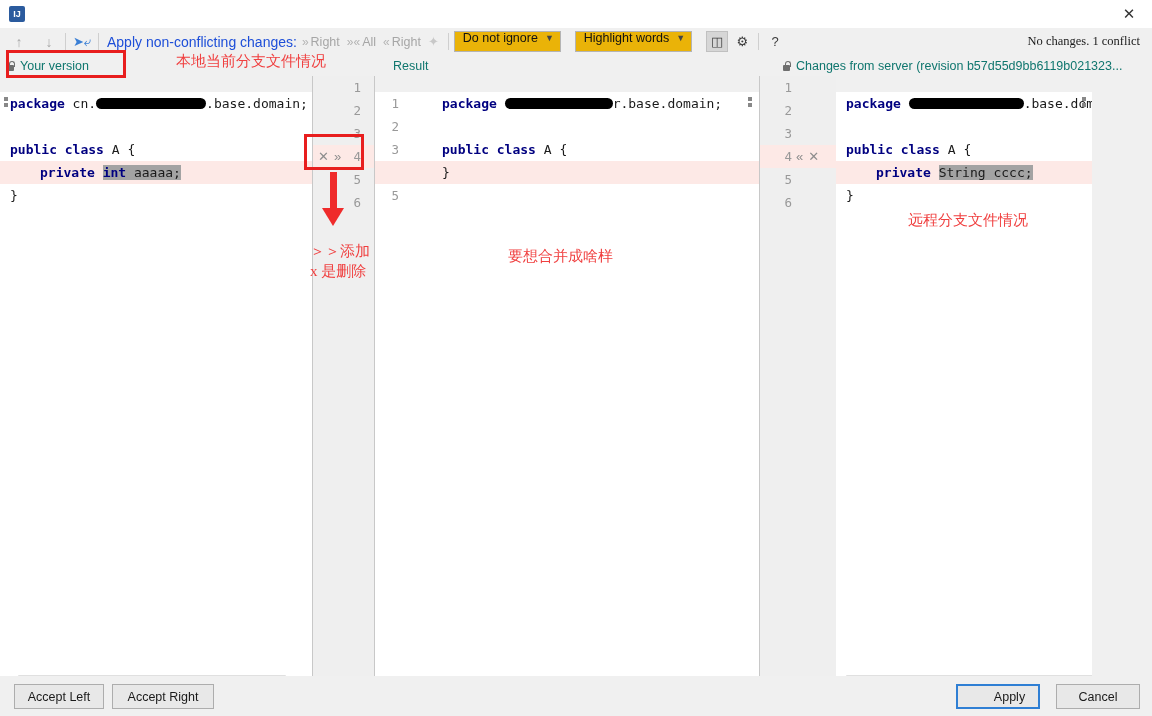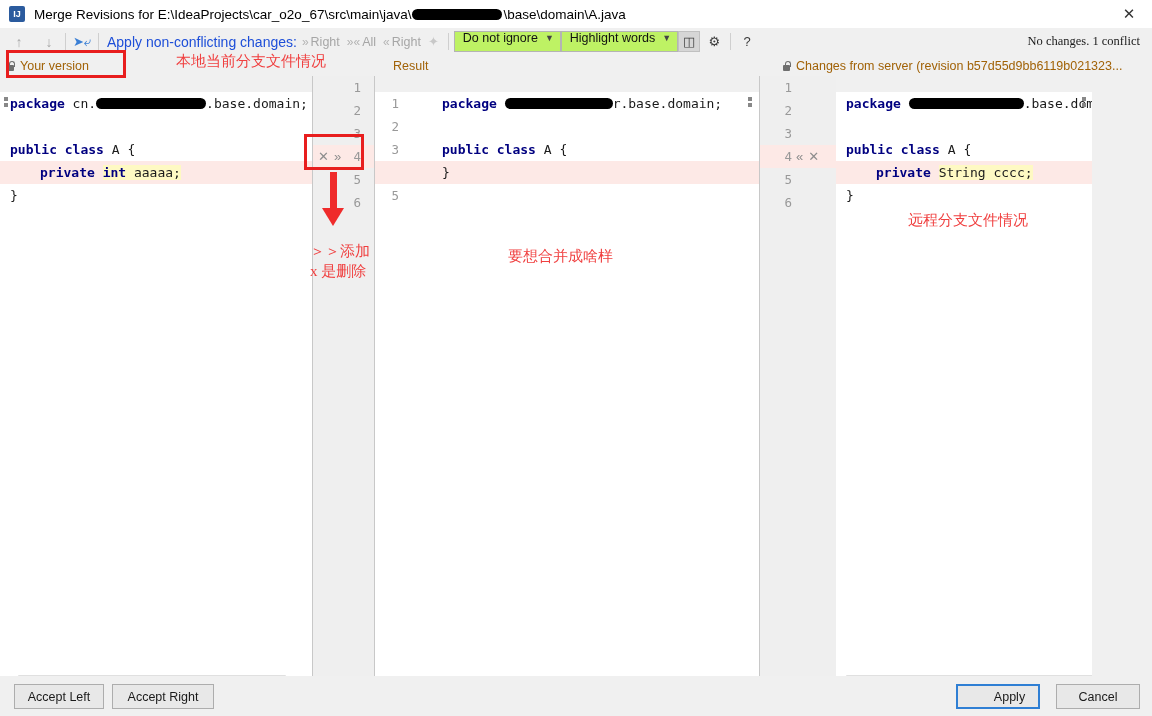--- a/index.html
+++ b/index.html
@@ -53,40 +53,40 @@
   .tb-icon.blue { color: #3a7fd5; font-size: 13px; }
   .tb-sep { width: 1px; height: 17px; background: #cfcfcf; margin: 0 5px; flex: none; }
   .tb-label { font-size: 14px; color: #1d4ed8; margin-left: 3px; margin-right: 5px; white-space: nowrap; }
   .tb-action {
     font-size: 12.5px; color: #a6a6a6; display: flex; align-items: center;
     margin-right: 7px; white-space: nowrap; cursor: default;
   }
   .tb-action .chev { font-size: 12px; margin-right: 2px; color: #b5b5b5; }
   .tb-magic { color: #c8c8c8; font-size: 13px; margin-right: 4px; }
   .tb-combo {
-    height: 21px; background: #bef264; border: 1px solid #b4b4b4;
+    height: 21px; background: #eab308; border: 1px solid #b4b4b4;
     display: flex; align-items: center; padding: 0 6px 8px 8px;
-    font-size: 12.5px; color: #111; margin-right: 0; white-space: nowrap; cursor: default;
+    font-size: 12.5px; color: #111; margin-right: 14px; white-space: nowrap; cursor: default;
   }
   .tb-combo .caret { margin-left: 7px; font-size: 9px; color: #444; }
   .tb-btn-icon {
     width: 22px; height: 21px; display: flex; align-items: center; justify-content: center;
     font-size: 13px; color: #3c3c3c; cursor: pointer;
   }
   .tb-btn-icon.pressed { background: #d6d6d6; border: 1px solid #c0c0c0; }
   .status-right {
     position: absolute; right: 12px; top: 0; height: 27px;
     display: flex; align-items: center; font-size: 12.5px; color: #1a1a1a; font-family: Liberation Serif, serif;
   }
 
   
   .panel-head {
     position: absolute; top: 55px; height: 21px;
     background: #f0f0f0; display: flex; align-items: center;
-    font-size: 12.5px; color: #a16207; white-space: nowrap; overflow: hidden;
+    font-size: 12.5px; color: #0f766e; white-space: nowrap; overflow: hidden;
   }
   .lock-ico {
     display: inline-block; width: 9px; height: 10px; margin: 0 5px 0 6px;
     position: relative; flex: none;
   }
   .lock-ico::before {
     content: ""; position: absolute; left: 1px; bottom: 0; width: 7px; height: 6px;
     background: #6e6e6e; border-radius: 1px;
   }
   .lock-ico::after {
@@ -108,21 +108,21 @@
 
   
   .code {
     position: absolute; top: 0; left: 0; right: 0;
     font-family: "DejaVu Sans Mono", monospace; font-size: 13px;
   }
   .cline { height: 23px; line-height: 23px; white-space: nowrap; padding-left: 10px; position: relative; }
   .kw   { color: #000080; font-weight: bold; }
   .pln  { color: #1a1a1a; }
   .hl-row { background: #fde9e6; }
-  .hl-tok { background: #fef9c3; }
+  .hl-tok { background: #a3a3a3; }
   .redact-code {
     display: inline-block; height: 11px; background: #000; border-radius: 6px;
     vertical-align: -1px;
   }
 
   
   .lnums {
     position: absolute; top: 0; width: 100%; height: 600px;
     font-family: "DejaVu Sans Mono", monospace; font-size: 12.5px; color: #999;
   }
@@ -159,21 +159,20 @@
   }
   .btn.focused { border: 2px solid #2f7fd4; background: #e8e8e8; padding-left: 23px; }
 </style>
 </head>
 <body>
 
 <div id="app">
 
   <div class="titlebar">
     <div class="app-icon"></div>
-    <div class="title-text"><span>Merge Revisions for E:\IdeaProjects\car_o2o_67\src\main\java\</span><span class="redact-title"></span><span>\base\domain\A.java</span></div>
     <div class="win-close">✕</div>
   </div>
 
   <div class="toolbar">
     <div style="width:8px"></div>
     <div class="tb-icon">↑</div>
     <div style="width:8px"></div>
     <div class="tb-icon">↓</div>
     <div class="tb-sep"></div>
     <div class="tb-icon blue">➤⤶</div>

